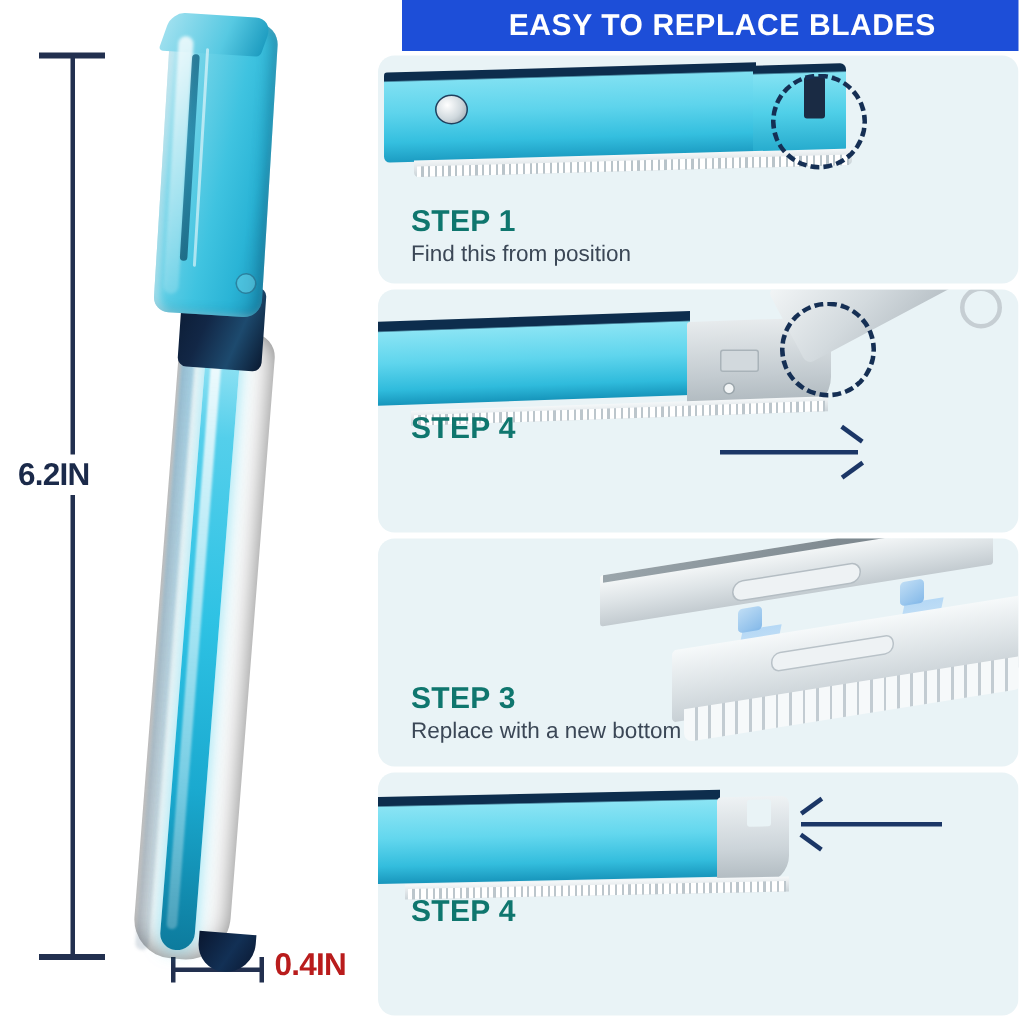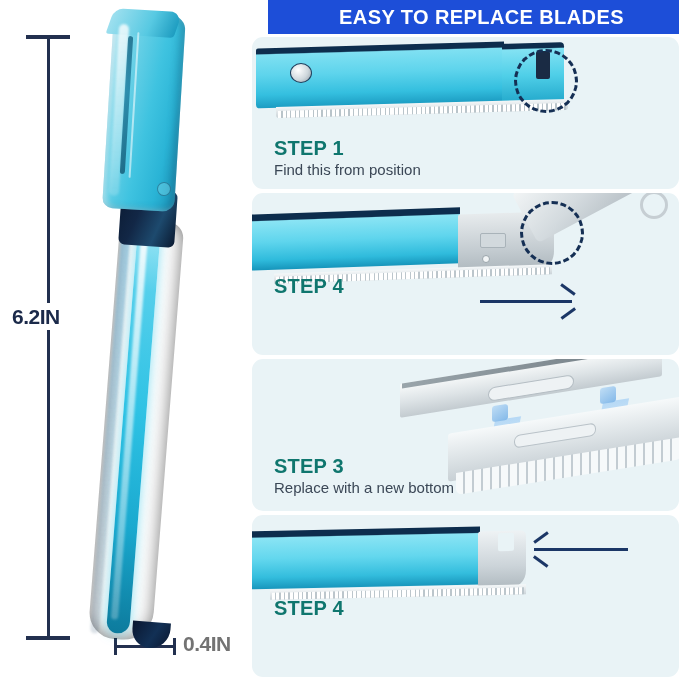--- a/index.html
+++ b/index.html
@@ -25,21 +25,21 @@
     font-size:21px;font-weight:bold;color:#1b2a4a;
     letter-spacing:-0.5px;line-height:1;
   }
 
   .dim-h-line{position:absolute;left:114px;top:645px;width:62px;height:3px;background:#22304f;}
   .dim-h-cap{position:absolute;width:3px;height:17px;background:#22304f;top:638px;}
   .dim-h-cap.l{left:114px;}
   .dim-h-cap.r{left:173px;}
   .dim-h-label{
     position:absolute;left:183px;top:633px;
-    font-size:21px;font-weight:bold;color:#737373;
+    font-size:21px;font-weight:bold;color:#b91c1c;
     letter-spacing:-0.5px;line-height:1;
   }
 
   
   #razor{position:absolute;left:80px;top:14px;width:130px;height:625px;}
   .rz-head{
     position:absolute;left:28px;top:0px;width:72px;height:196px;
     background:linear-gradient(100deg,#bfe9f3 0%,#74d4e8 22%,#3fc3e0 55%,#2ab4d6 78%,#1a93b8 100%);
     border-radius:10px 14px 12px 10px;
     transform:rotate(3.5deg);

